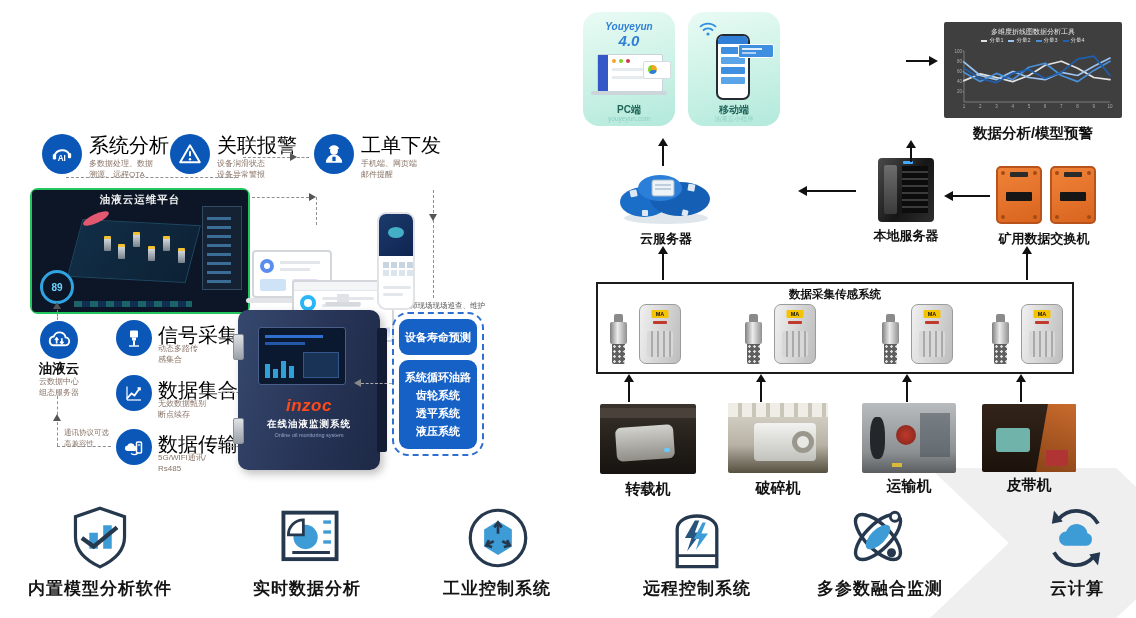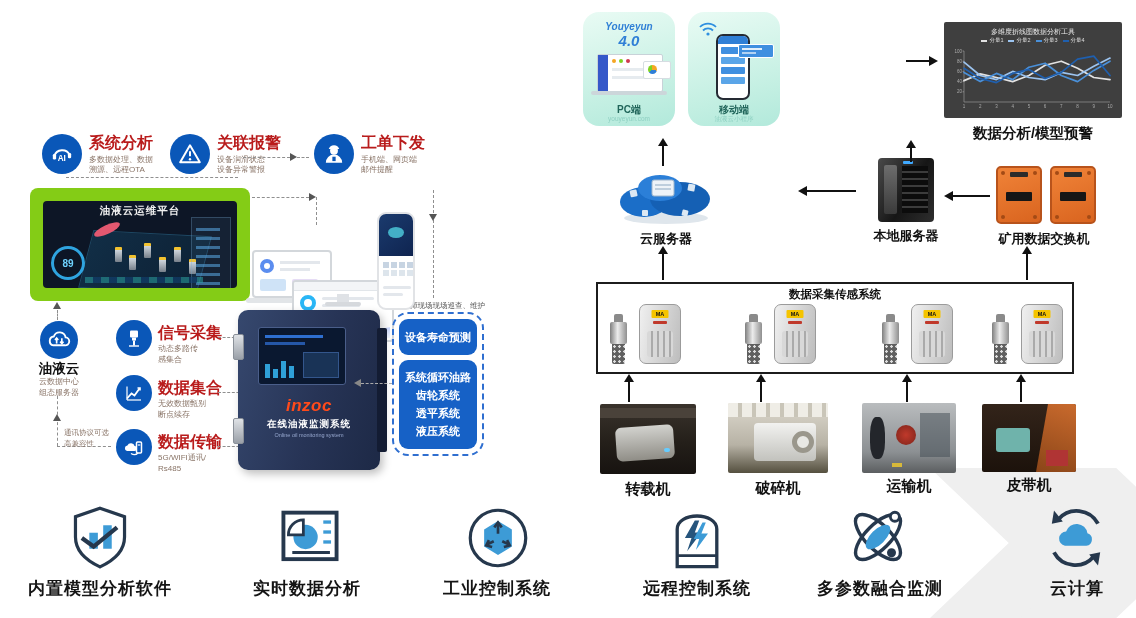--- a/index.html
+++ b/index.html
@@ -14,39 +14,39 @@
 
   
   .banner{left:16px;top:10px;width:484px;height:104px;background:#ebebeb;border-radius:16px;}
   .banner-title{left:0;right:0;top:22px;font-size:27px;font-weight:bold;color:#1a1a1a;letter-spacing:1px;}
   .banner-sub{left:0;right:0;top:66px;font-size:17px;color:#3c3c3c;letter-spacing:2px;}
 
   
   .feat{display:flex;gap:7px;align-items:flex-start;}
   .bcirc{width:40px;height:40px;border-radius:50%;background:#0a57b8;display:flex;align-items:center;justify-content:center;flex:0 0 auto;}
   .bcirc.sm{width:36px;height:36px;}
-  .ft-label{font-size:16px;font-weight:bold;color:#b91c1c;line-height:1.1;}
+  .ft-label{font-size:20px;font-weight:normal;color:#000000;line-height:1.1;}
   .ft-desc{font-size:8px;color:#8a7568;line-height:1.35;margin-top:3px;}
 
   
   .dash-h{border-top:1.5px dashed #8f8f8f;}
   .dash-v{border-left:1.5px dashed #8f8f8f;}
   .tri-up{width:0;height:0;border-left:5px solid transparent;border-right:5px solid transparent;border-bottom:8px solid #111;}
   .tri-down-sm{width:0;height:0;border-left:4px solid transparent;border-right:4px solid transparent;border-top:7px solid #555;}
   .tri-up-sm{width:0;height:0;border-left:4px solid transparent;border-right:4px solid transparent;border-bottom:7px solid #555;}
   .tri-left{width:0;height:0;border-top:5px solid transparent;border-bottom:5px solid transparent;border-right:9px solid #111;}
   .tri-right-sm{width:0;height:0;border-top:4px solid transparent;border-bottom:4px solid transparent;border-left:7px solid #555;}
   .tri-left-sm{width:0;height:0;border-top:4px solid transparent;border-bottom:4px solid transparent;border-right:7px solid #888;}
   .arrow-v{display:flex;flex-direction:column;align-items:center;}
   .shaft-v{width:2px;flex:1;background:#111;}
   .arrow-h{display:flex;align-items:center;}
   .shaft-h{height:2px;flex:1;background:#111;}
 
   
-  .tv{left:30px;top:188px;width:220px;height:113px;background:#84cc16;border-radius:8px;padding:13px;box-sizing:border-box;}
+  .tv{left:30px;top:188px;width:220px;height:126px;background:#22c55e;border-radius:8px;padding:2px;box-sizing:border-box;}
   .tv-scr{position:relative;width:100%;height:100%;background:#0d1626;border-radius:4px;overflow:hidden;}
   .tv-title{left:0;right:0;top:3px;font-size:10.5px;font-weight:bold;color:#f0f0f0;letter-spacing:1px;}
   .gauge{left:8px;bottom:8px;width:28px;height:28px;border:3px solid #2fa4e0;border-radius:50%;color:#6fd3ff;font-size:10px;font-weight:bold;display:flex;align-items:center;justify-content:center;}
   .plat{left:42px;top:32px;width:118px;height:56px;background:linear-gradient(115deg,#123048,#0e2236);border:1px solid #1f4a66;transform:skewX(-12deg) rotate(3deg);opacity:.95;}
   .cyl{width:7px;height:12px;background:linear-gradient(#cfd6dd,#77808a);border-top:3px solid #f2c230;border-radius:1px;}
   .ribbon{left:50px;top:24px;width:28px;height:9px;background:#e25870;border-radius:50%;transform:rotate(-25deg);}
   .tv-panel{right:6px;top:16px;width:38px;height:82px;background:rgba(130,180,220,.08);border:1px solid rgba(120,170,210,.3);}
   .tv-panel:after{content:"";position:absolute;left:4px;right:10px;top:6px;bottom:6px;background:repeating-linear-gradient(0deg,rgba(90,170,230,.55) 0 3px,transparent 3px 9px);}
   .tv-strip{left:42px;bottom:5px;width:118px;height:6px;background:repeating-linear-gradient(90deg,#2aa0a0 0 8px,#114477 8px 16px);opacity:.55;}
 

